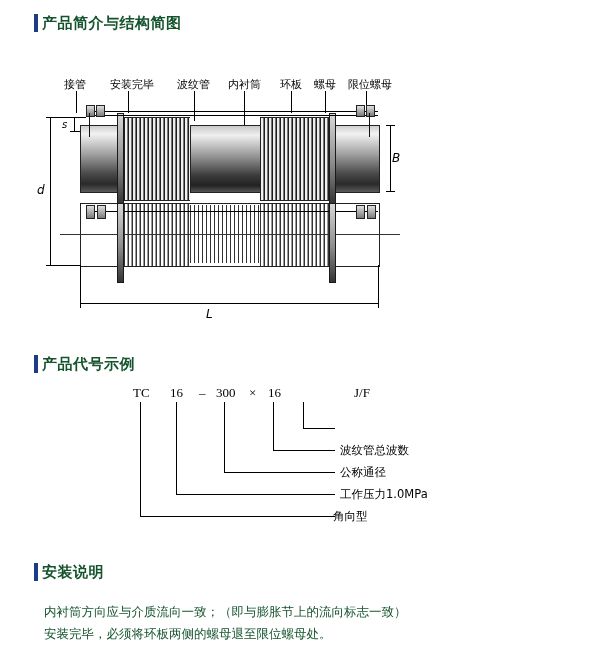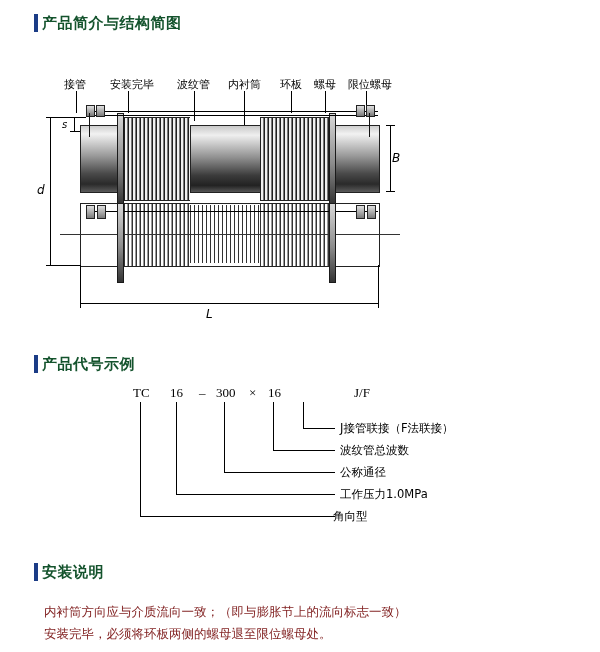--- a/index.html
+++ b/index.html
@@ -118,21 +118,21 @@
     color:#000;
     white-space:nowrap;
   }
   .cl-v{position:absolute;width:1px;background:#000;}
   .cl-h{position:absolute;height:1px;background:#000;}
   
   #install{position:absolute;left:0;top:560px;width:600px;}
   .note-line{
     position:absolute;
     font-size:12.5px;
-    color:#7f1d1d;
+    color:#14532d;
     white-space:nowrap;
   }
 </style>
 </head>
 <body>
 
 <div class="title-bar" style="left:34px;top:14px;height:18px;"></div>
 <div class="section-title" style="left:42px;top:14px;">产品简介与结构简图</div>
 
 <div id="diagram">
@@ -234,21 +234,20 @@
   <div class="cl-v" style="left:224px;top:32px;height:70px;"></div>
   <div class="cl-v" style="left:176px;top:32px;height:92px;"></div>
   <div class="cl-v" style="left:140px;top:32px;height:114px;"></div>
 
   <div class="cl-h" style="left:303px;top:58px;width:32px;"></div>
   <div class="cl-h" style="left:273px;top:80px;width:62px;"></div>
   <div class="cl-h" style="left:224px;top:102px;width:111px;"></div>
   <div class="cl-h" style="left:176px;top:124px;width:159px;"></div>
   <div class="cl-h" style="left:140px;top:146px;width:195px;"></div>
 
-  <div class="code-desc" style="left:340px;top:51px;">J接管联接（F法联接）</div>
   <div class="code-desc" style="left:340px;top:73px;">波纹管总波数</div>
   <div class="code-desc" style="left:340px;top:95px;">公称通径</div>
   <div class="code-desc" style="left:340px;top:117px;">工作压力1.0MPa</div>
   <div class="code-desc" style="left:333px;top:139px;">角向型</div>
 </div>
 
 <div class="title-bar" style="left:34px;top:563px;height:18px;"></div>
 <div class="section-title" style="left:42px;top:563px;">安装说明</div>
 
 <div id="install">

